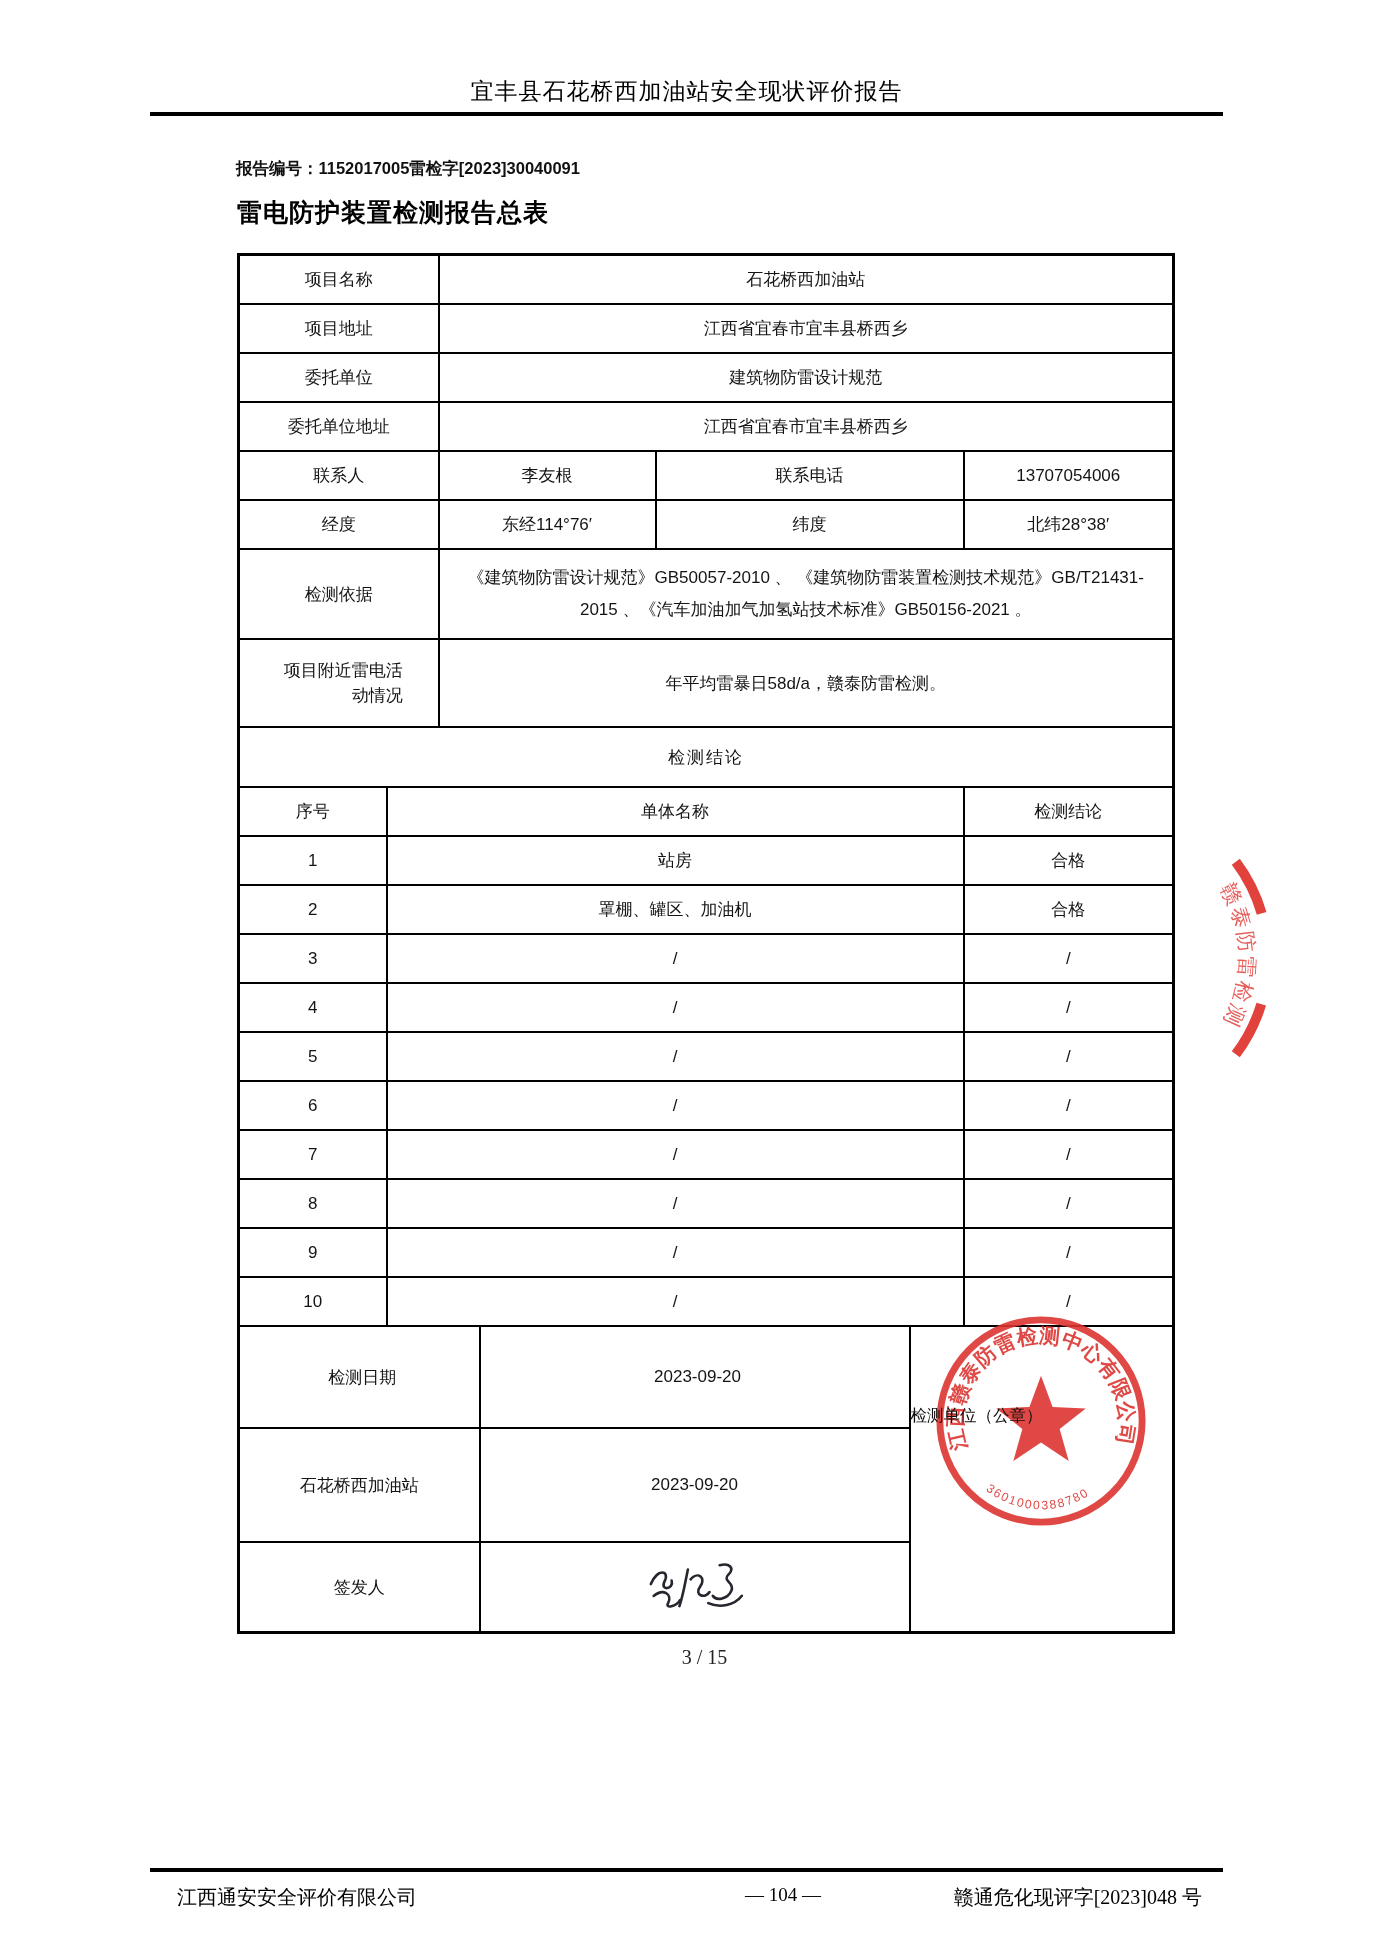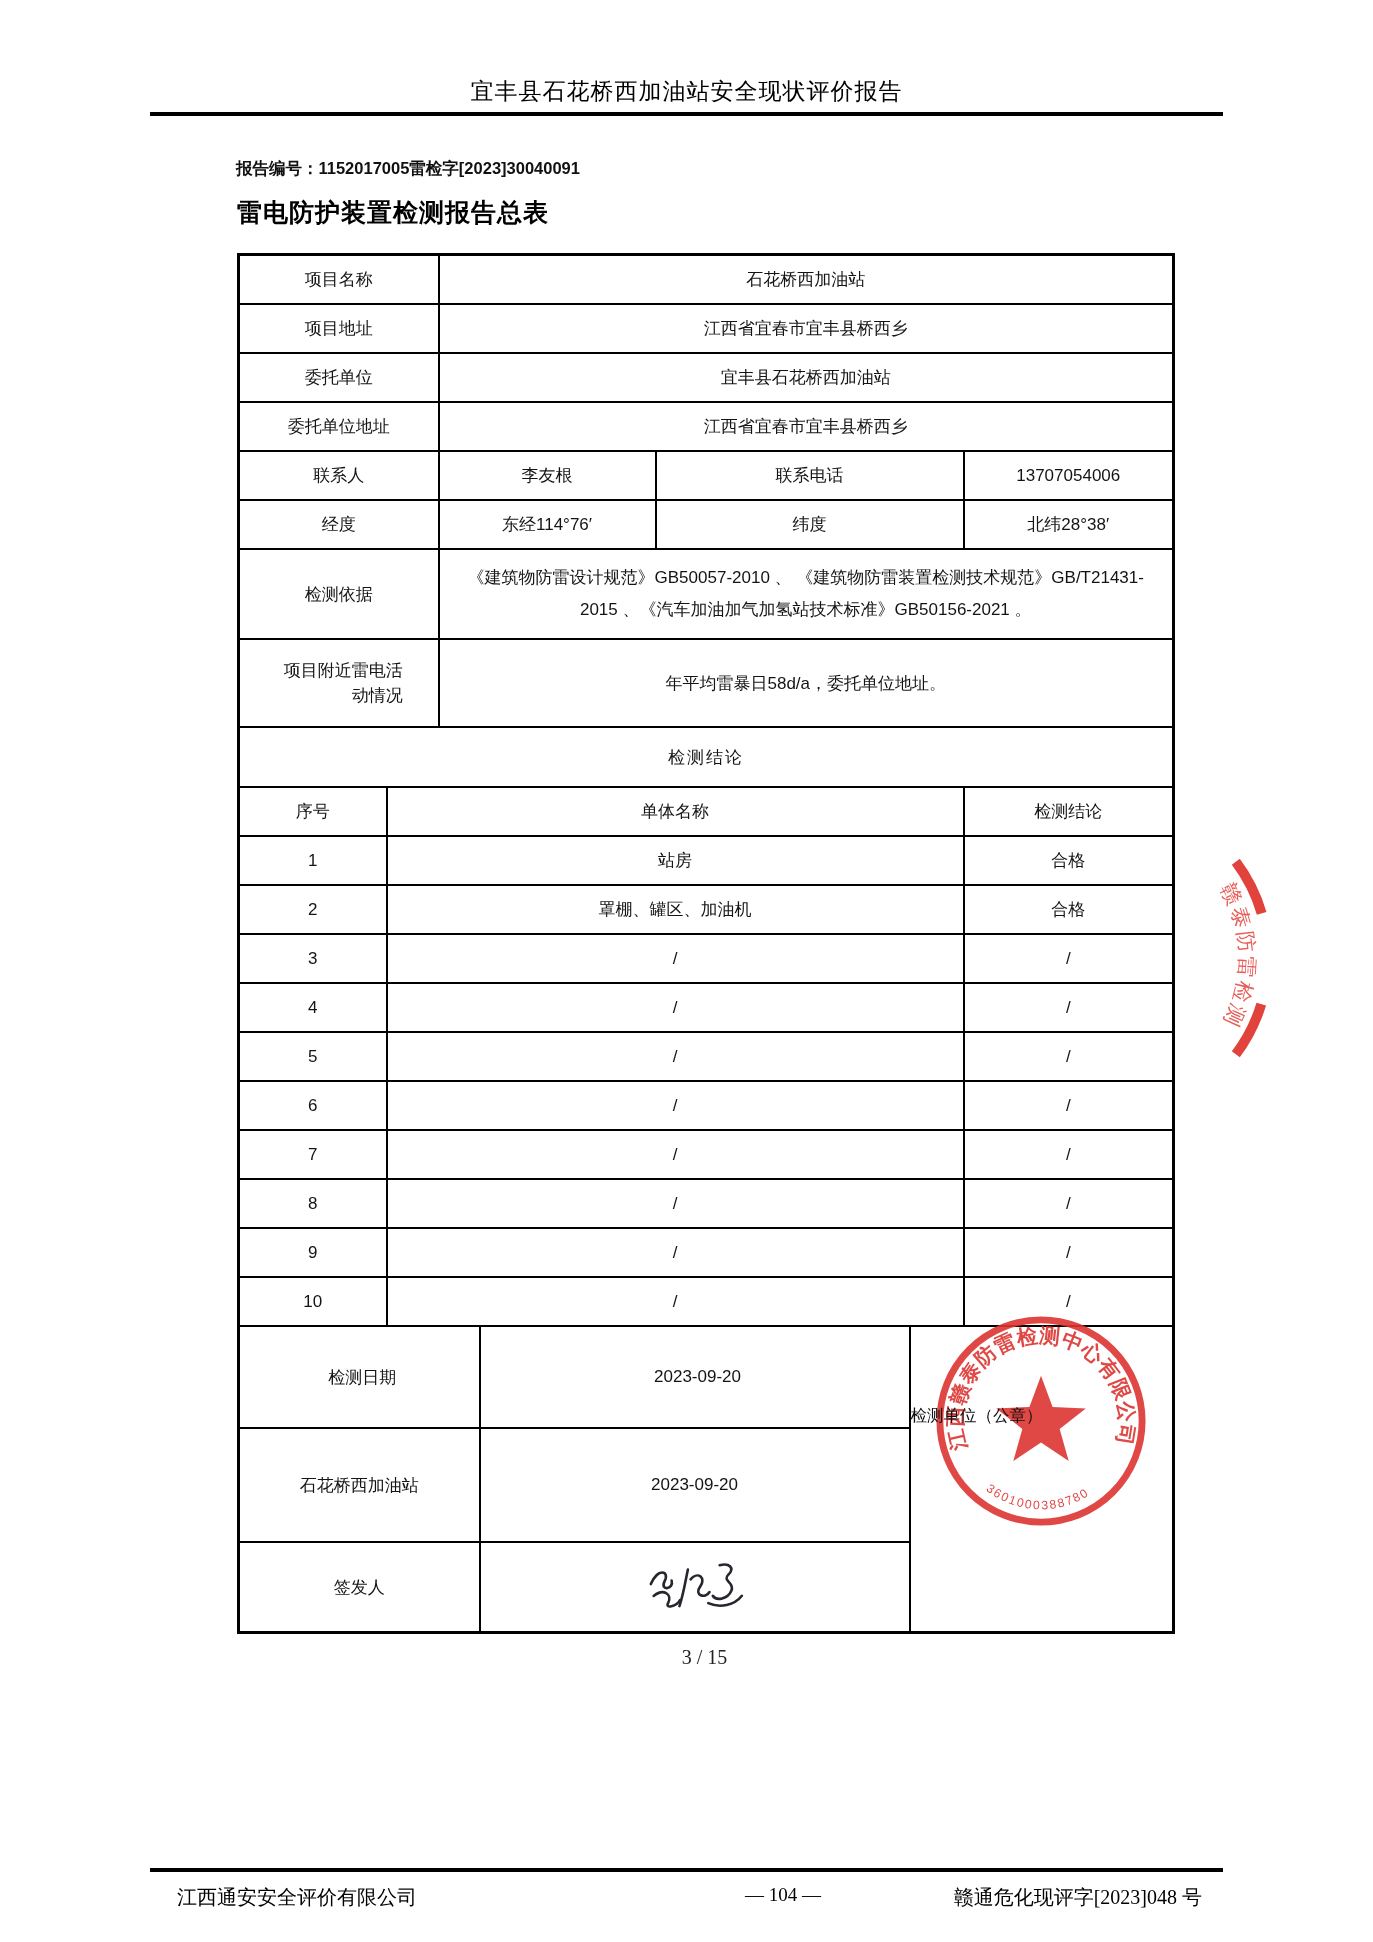--- a/index.html
+++ b/index.html
@@ -89,21 +89,21 @@
     <tr class="r-simple">
       <td colspan="2">项目名称</td>
       <td colspan="5">石花桥西加油站</td>
     </tr>
     <tr class="r-simple">
       <td colspan="2">项目地址</td>
       <td colspan="5">江西省宜春市宜丰县桥西乡</td>
     </tr>
     <tr class="r-simple">
       <td colspan="2">委托单位</td>
-      <td colspan="5">宜丰县石花桥西加油站</td>
+      <td colspan="5">建筑物防雷设计规范</td>
     </tr>
     <tr class="r-simple">
       <td colspan="2">委托单位地址</td>
       <td colspan="5">江西省宜春市宜丰县桥西乡</td>
     </tr>
     <tr class="r-simple">
       <td colspan="2">联系人</td>
       <td colspan="2">李友根</td>
       <td colspan="2">联系电话</td>
       <td>13707054006</td>
@@ -113,21 +113,21 @@
       <td colspan="2">东经114°76′</td>
       <td colspan="2">纬度</td>
       <td>北纬28°38′</td>
     </tr>
     <tr class="r-basis">
       <td colspan="2">检测依据</td>
       <td colspan="5" class="basis-value">《建筑物防雷设计规范》GB50057-2010 、 《建筑物防雷装置检测技术规范》GB/T21431-2015 、《汽车加油加气加氢站技术标准》GB50156-2021 。</td>
     </tr>
     <tr class="r-lightning">
       <td colspan="2"><span class="wrap-narrow">项目附近雷电活动情况</span></td>
-      <td colspan="5">年平均雷暴日58d/a，委托单位地址。</td>
+      <td colspan="5">年平均雷暴日58d/a，赣泰防雷检测。</td>
     </tr>
     <tr class="r-section">
       <td colspan="7" class="section-title">检测结论</td>
     </tr>
     <tr class="r-chead">
       <td>序号</td>
       <td colspan="5">单体名称</td>
       <td>检测结论</td>
     </tr>
 

